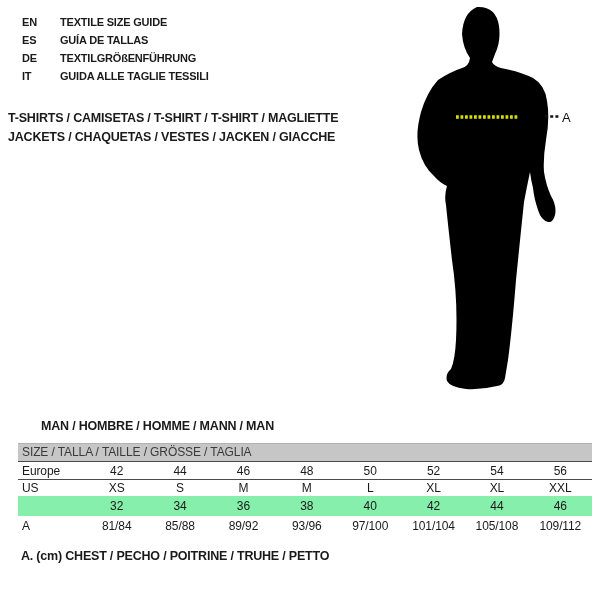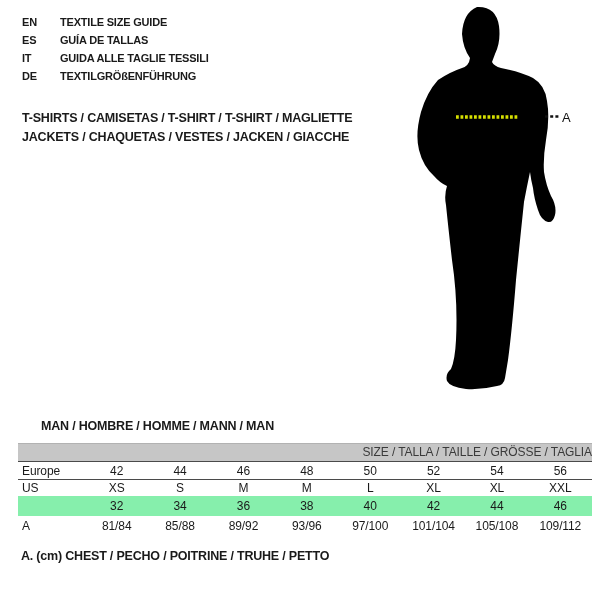--- a/index.html
+++ b/index.html
@@ -8,32 +8,32 @@
     background:#ffffff;
     font-family:"Liberation Sans","DejaVu Sans",sans-serif;
     color:#1a1a1a;
     -webkit-font-smoothing:antialiased;
   }
   
   .lang-list{position:absolute;left:22px;top:13px;}
   .lang-row{display:grid;grid-template-columns:38px auto;height:18px;line-height:18px;
     font-size:11px;font-weight:bold;letter-spacing:-0.2px;white-space:nowrap;}
   
-  .categories{position:absolute;left:22px;top:109px;}
+  .categories{position:absolute;left:8px;top:109px;}
   .cat-line{font-size:12.5px;font-weight:bold;line-height:19px;letter-spacing:-0.2px;white-space:nowrap;}
   
   .figure-svg{position:absolute;left:0;top:0;width:600px;height:600px;}
   .figure-a-label{font-family:"Liberation Sans",sans-serif;font-size:13px;fill:#111111;}
   
   .section-title{position:absolute;left:22px;top:419px;font-size:12.5px;font-weight:bold;
     letter-spacing:-0.2px;white-space:nowrap;padding-left:19px;}
   
   .size-table{position:absolute;left:18px;top:443px;width:574px;font-size:12px;letter-spacing:-0.1px;}
   .st-header{background:#c6c6c6;border-top:1px solid #b2b2b2;border-bottom:1px solid #4a4a4a;
-    height:17px;line-height:17px;padding-left:4px;color:#3a3a3a;text-align:right;}
+    height:17px;line-height:17px;padding-left:4px;color:#3a3a3a;}
   .st-row{display:grid;grid-template-columns:67px repeat(8,1fr);align-items:center;}
   .st-row .st-label{text-align:left;padding-left:4px;}
   .st-row .st-val{text-align:center;}
   .st-row-europe{height:17px;border-bottom:1px solid #4a4a4a;}
   .st-row-us{height:16px;}
   .st-row-usnum{height:20px;background:#86efac;}
   .st-row-a{height:19px;}
   
   .footnote{position:absolute;left:21px;top:549px;font-size:12.5px;font-weight:bold;
     letter-spacing:-0.2px;white-space:nowrap;}
@@ -44,26 +44,26 @@
 <div class="lang-list">
   <div class="lang-row">
     <span>EN</span>
     <span>TEXTILE SIZE GUIDE</span>
   </div>
   <div class="lang-row">
     <span>ES</span>
     <span>GUÍA DE TALLAS</span>
   </div>
   <div class="lang-row">
+    <span>DE</span>
+    <span>TEXTILGRÖßENFÜHRUNG</span>
+  </div>
+  <div class="lang-row">
     <span>IT</span>
     <span>GUIDA ALLE TAGLIE TESSILI</span>
-  </div>
-  <div class="lang-row">
-    <span>DE</span>
-    <span>TEXTILGRÖßENFÜHRUNG</span>
   </div>
 </div>
 
 <div class="categories">
   <div class="cat-line">T-SHIRTS / CAMISETAS / T-SHIRT / T-SHIRT / MAGLIETTE</div>
   <div class="cat-line">JACKETS / CHAQUETAS / VESTES / JACKEN / GIACCHE</div>
 </div>
 
 <svg class="figure-svg" viewBox="0 0 600 600" xmlns="http://www.w3.org/2000/svg" aria-hidden="true">
   <path fill="#000000" d="

